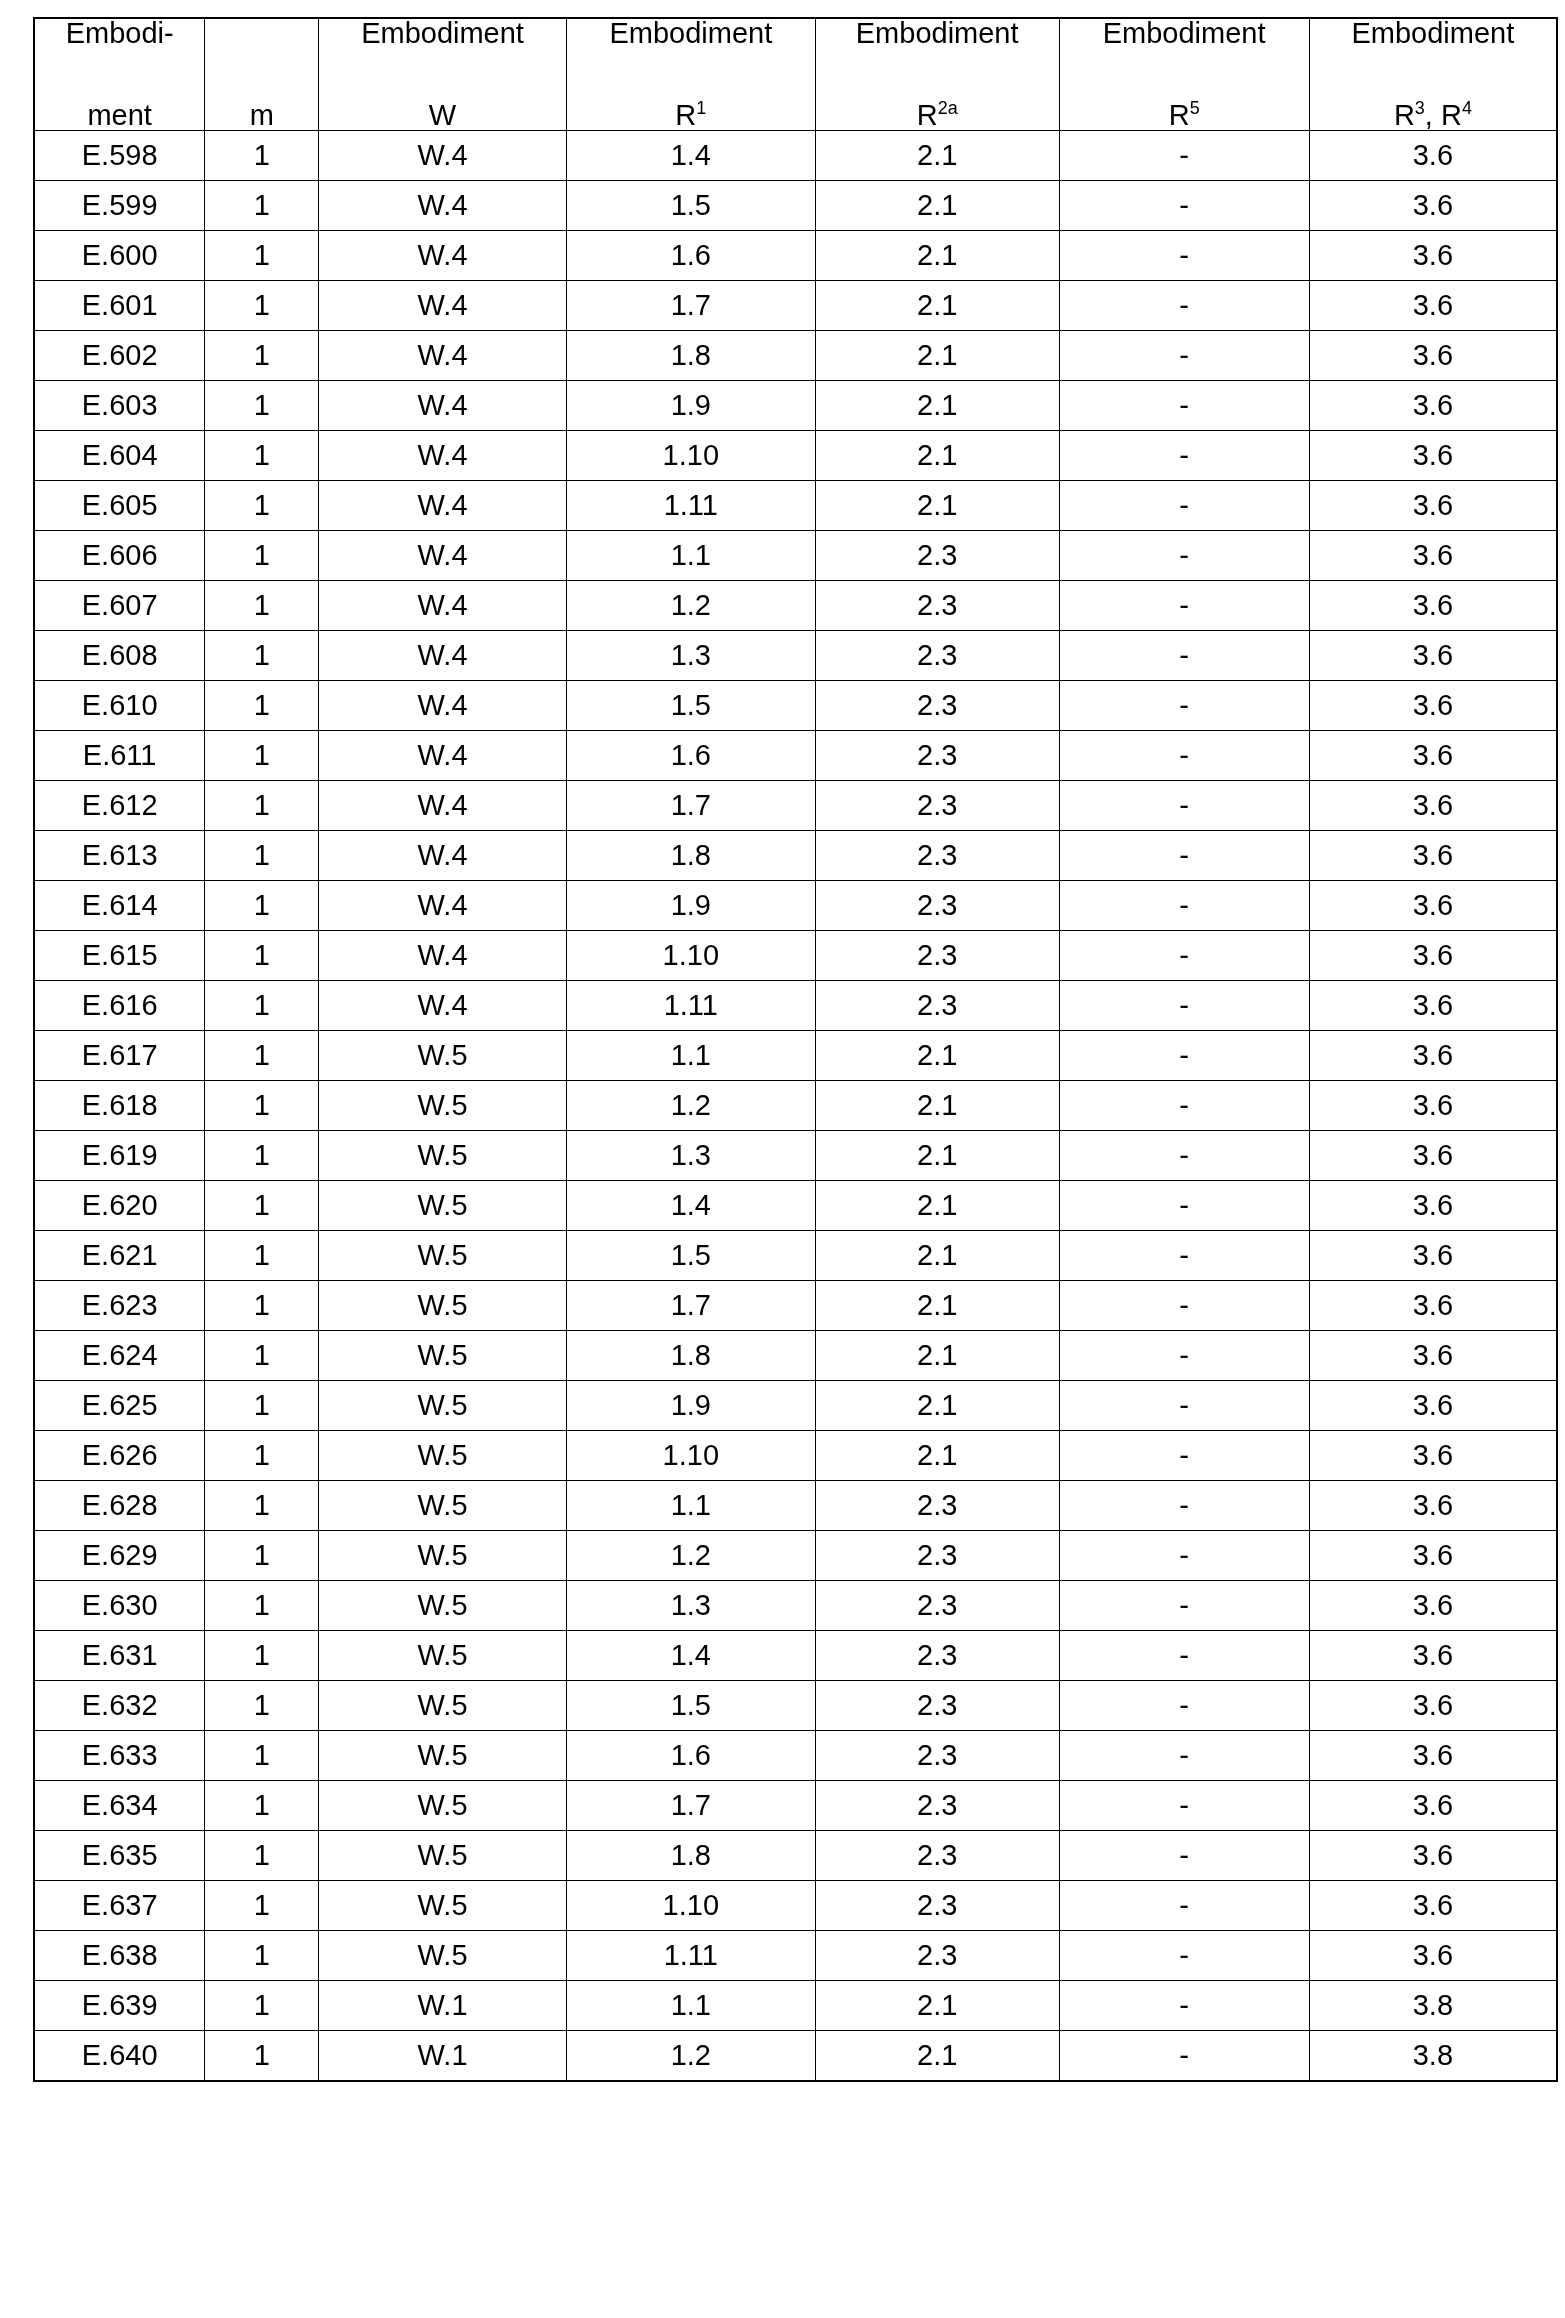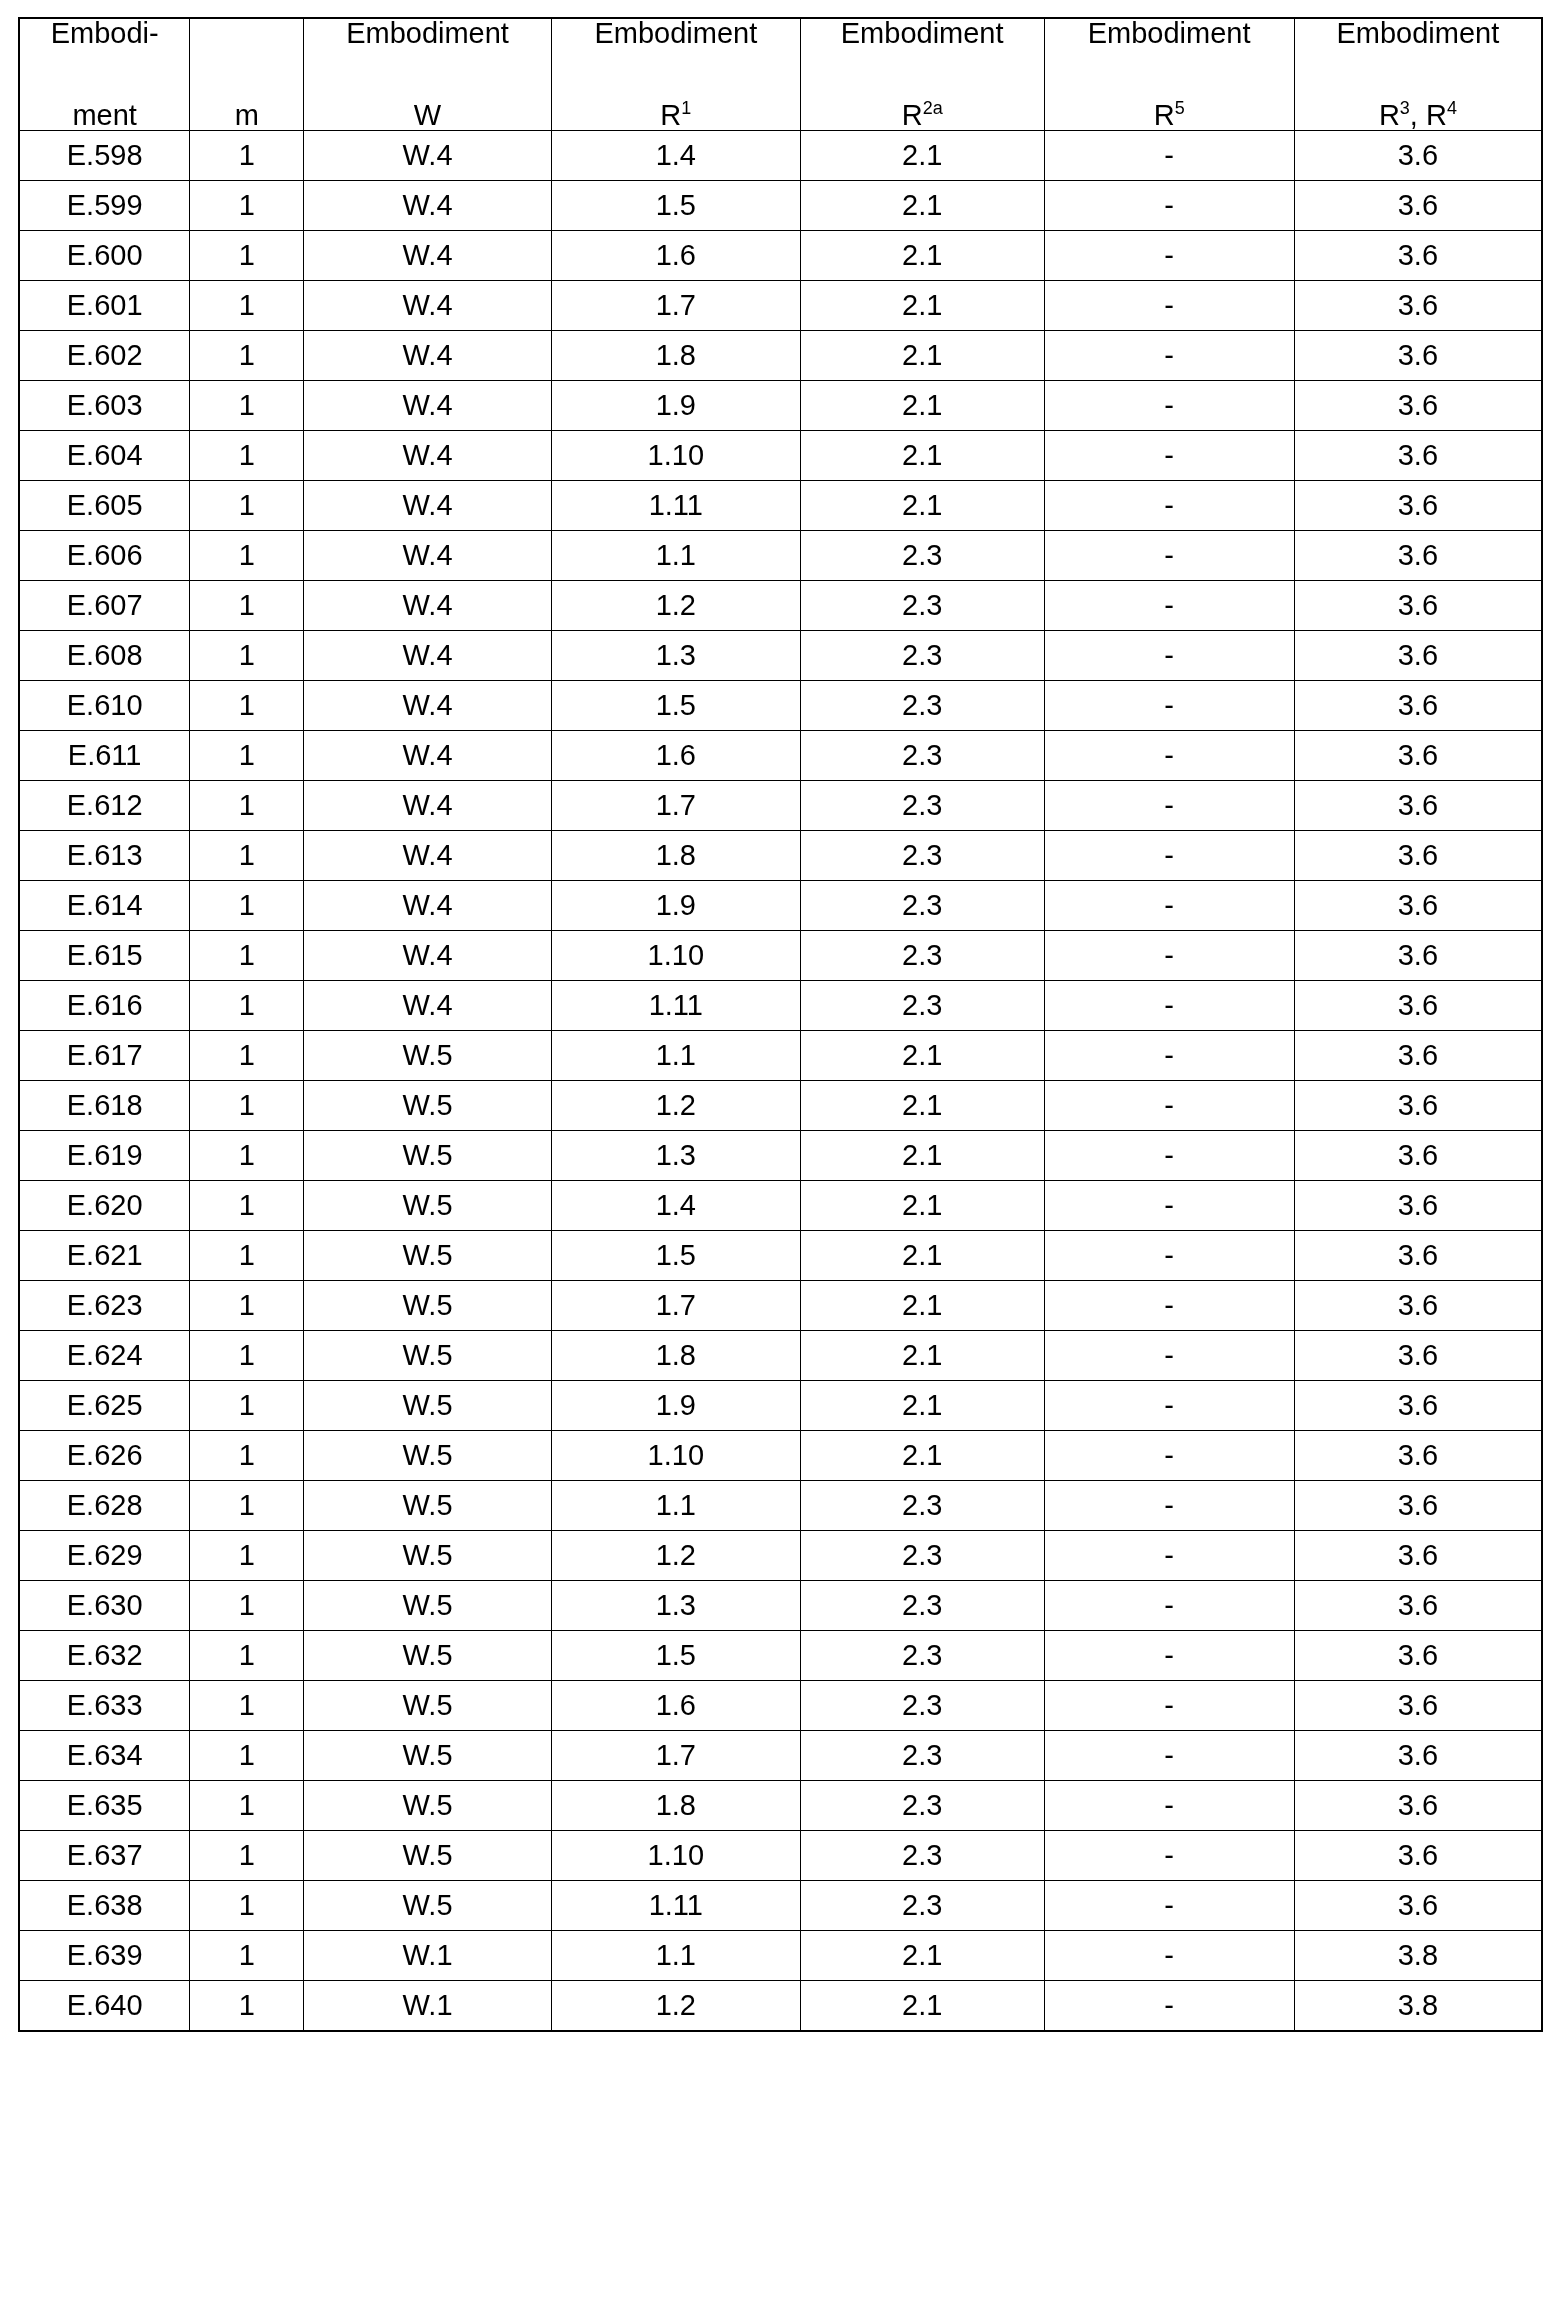--- a/index.html
+++ b/index.html
@@ -13,20 +13,21 @@
     font-family: "Liberation Sans", sans-serif;
     color: #000000;
     -webkit-font-smoothing: antialiased;
   }
   .page {
     position: relative;
     width: 1506px;
     height: 2319px;
     box-sizing: border-box;
     padding: 16.7px 23px 0 18px;
+    margin-left: 15px;
   }
   table.embodiment-table {
     border-collapse: collapse;
     table-layout: fixed;
     width: 1525px;
     border: 2.3px solid #000;
   }
   table.embodiment-table col.c0 { width: 129px; }
   table.embodiment-table col.c1 { width: 86px; }
   table.embodiment-table col.c2 { width: 187px; }
@@ -396,20 +397,29 @@
         <tr>
           <td>E.630</td>
           <td>1</td>
           <td>W.5</td>
           <td>1.3</td>
           <td>2.3</td>
           <td class="cell-dash">-</td>
           <td>3.6</td>
         </tr>
         <tr>
+          <td>E.631</td>
+          <td>1</td>
+          <td>W.5</td>
+          <td>1.4</td>
+          <td>2.3</td>
+          <td class="cell-dash">-</td>
+          <td>3.6</td>
+        </tr>
+        <tr>
           <td>E.632</td>
           <td>1</td>
           <td>W.5</td>
           <td>1.5</td>
           <td>2.3</td>
           <td class="cell-dash">-</td>
           <td>3.6</td>
         </tr>
         <tr>
           <td>E.633</td>

